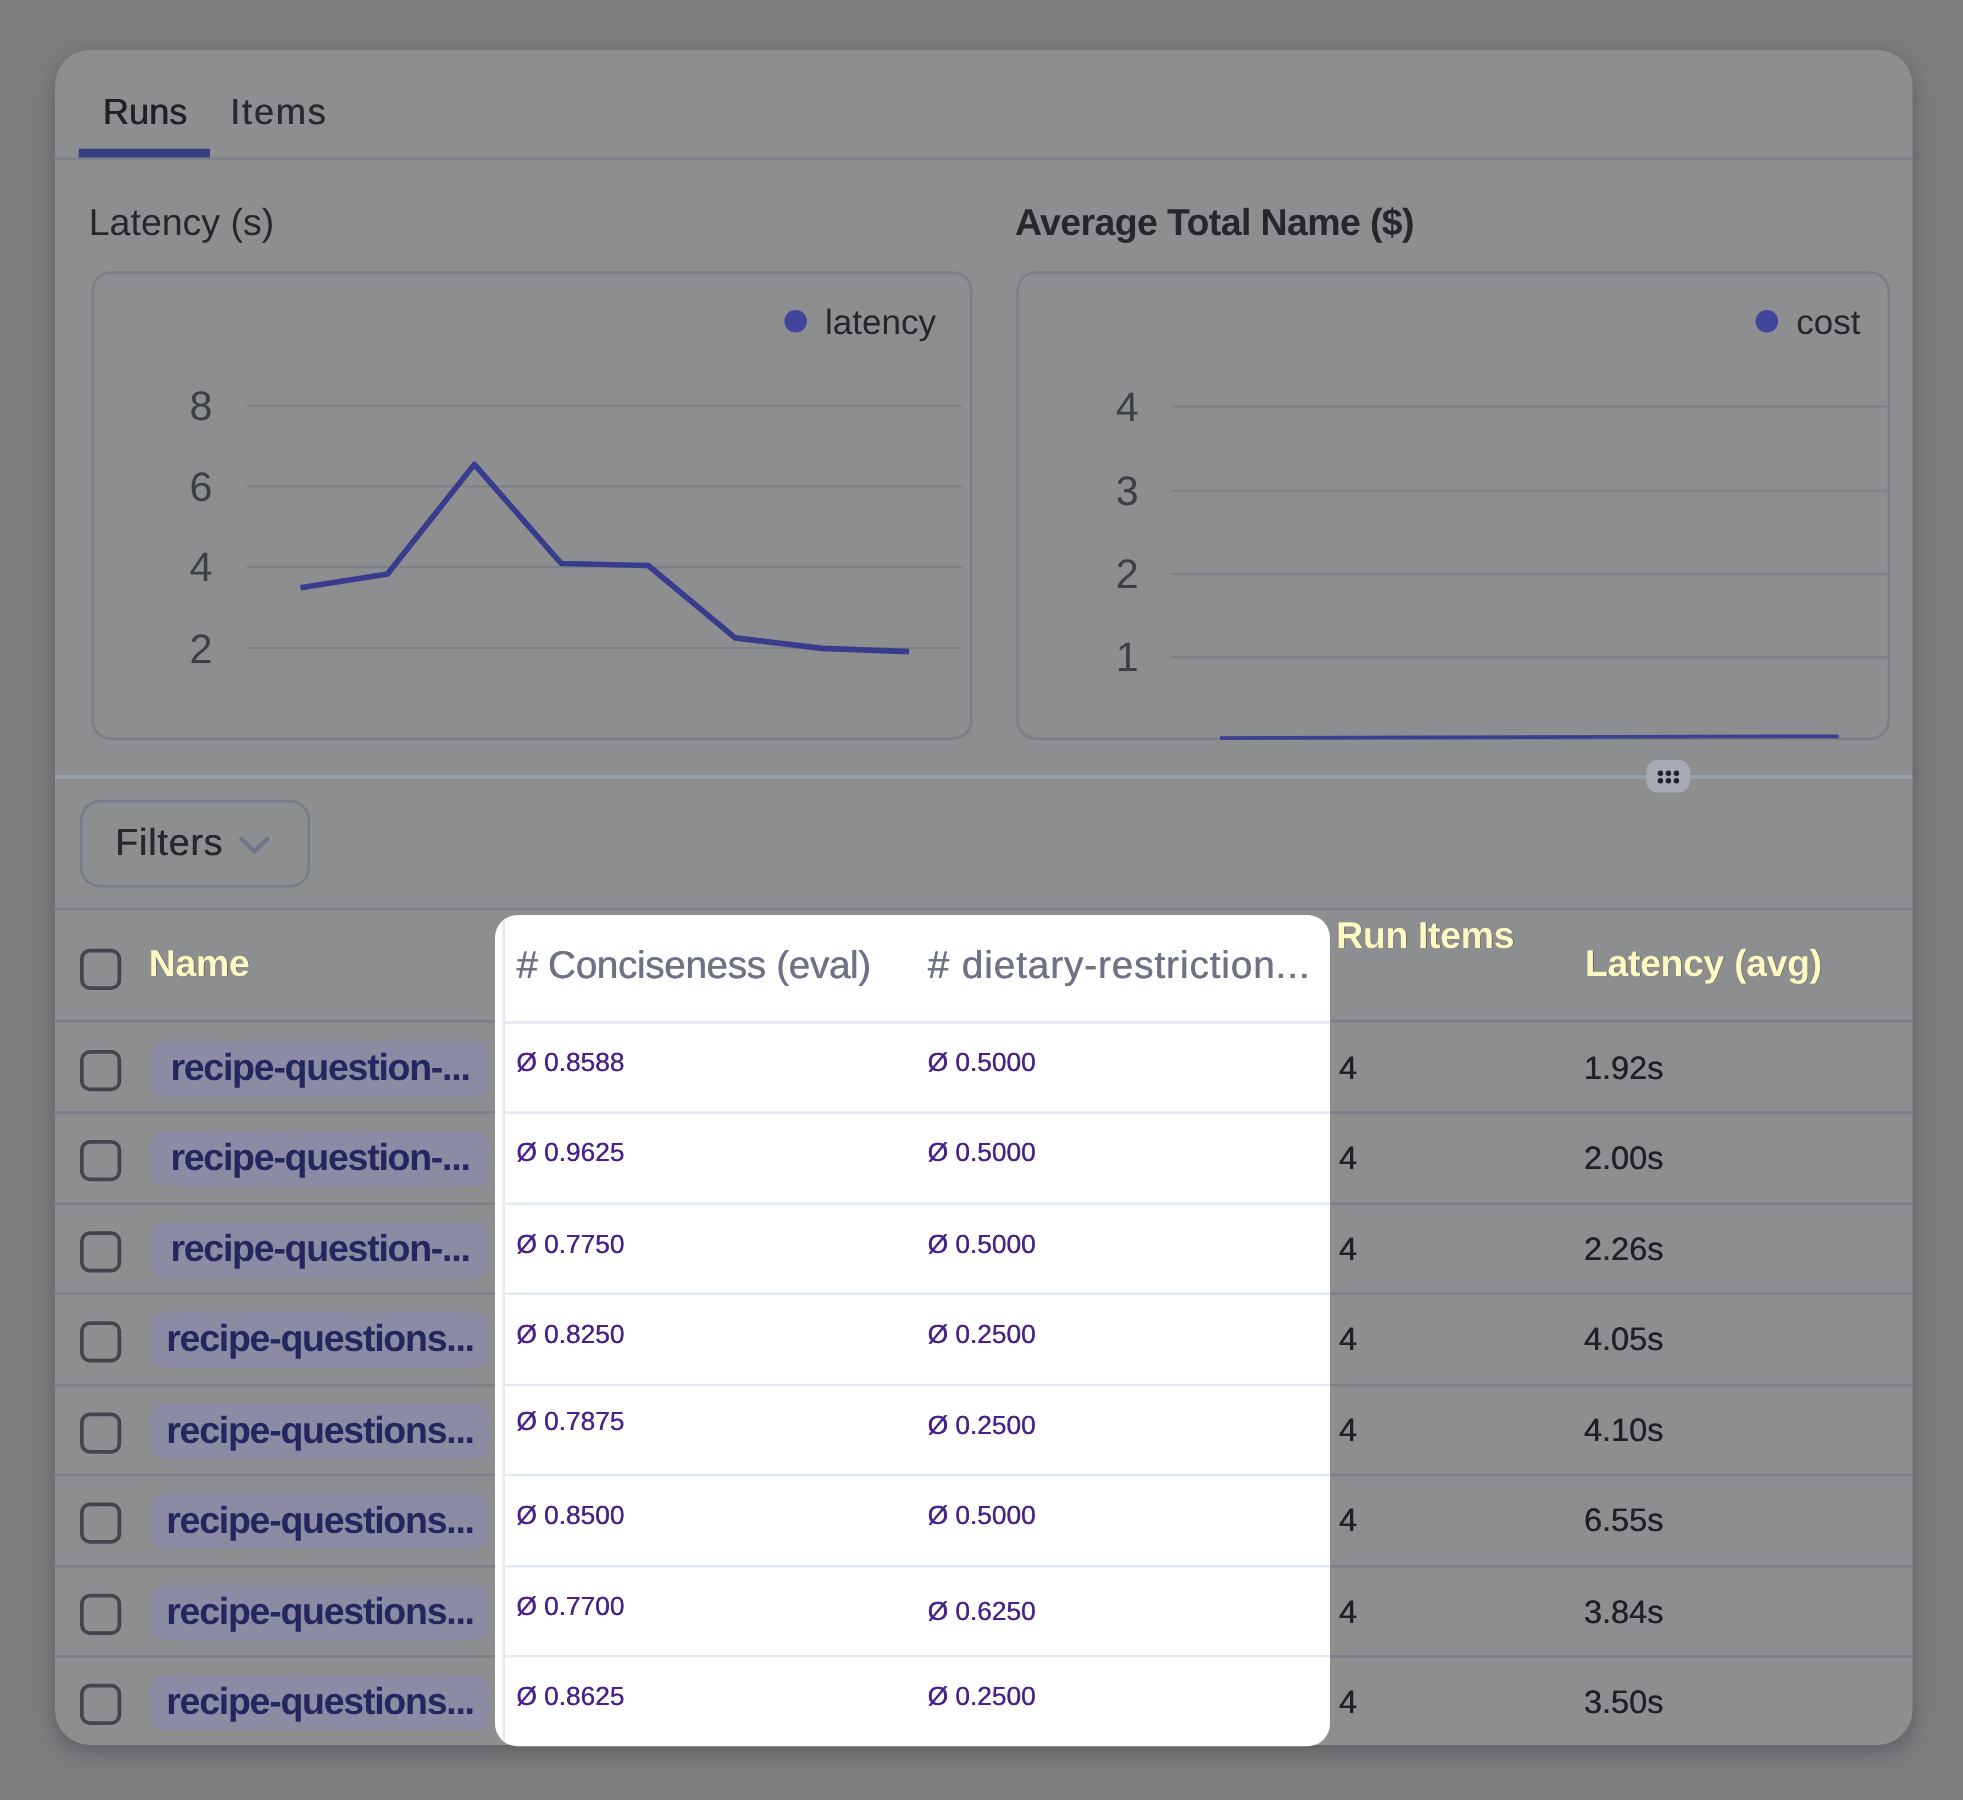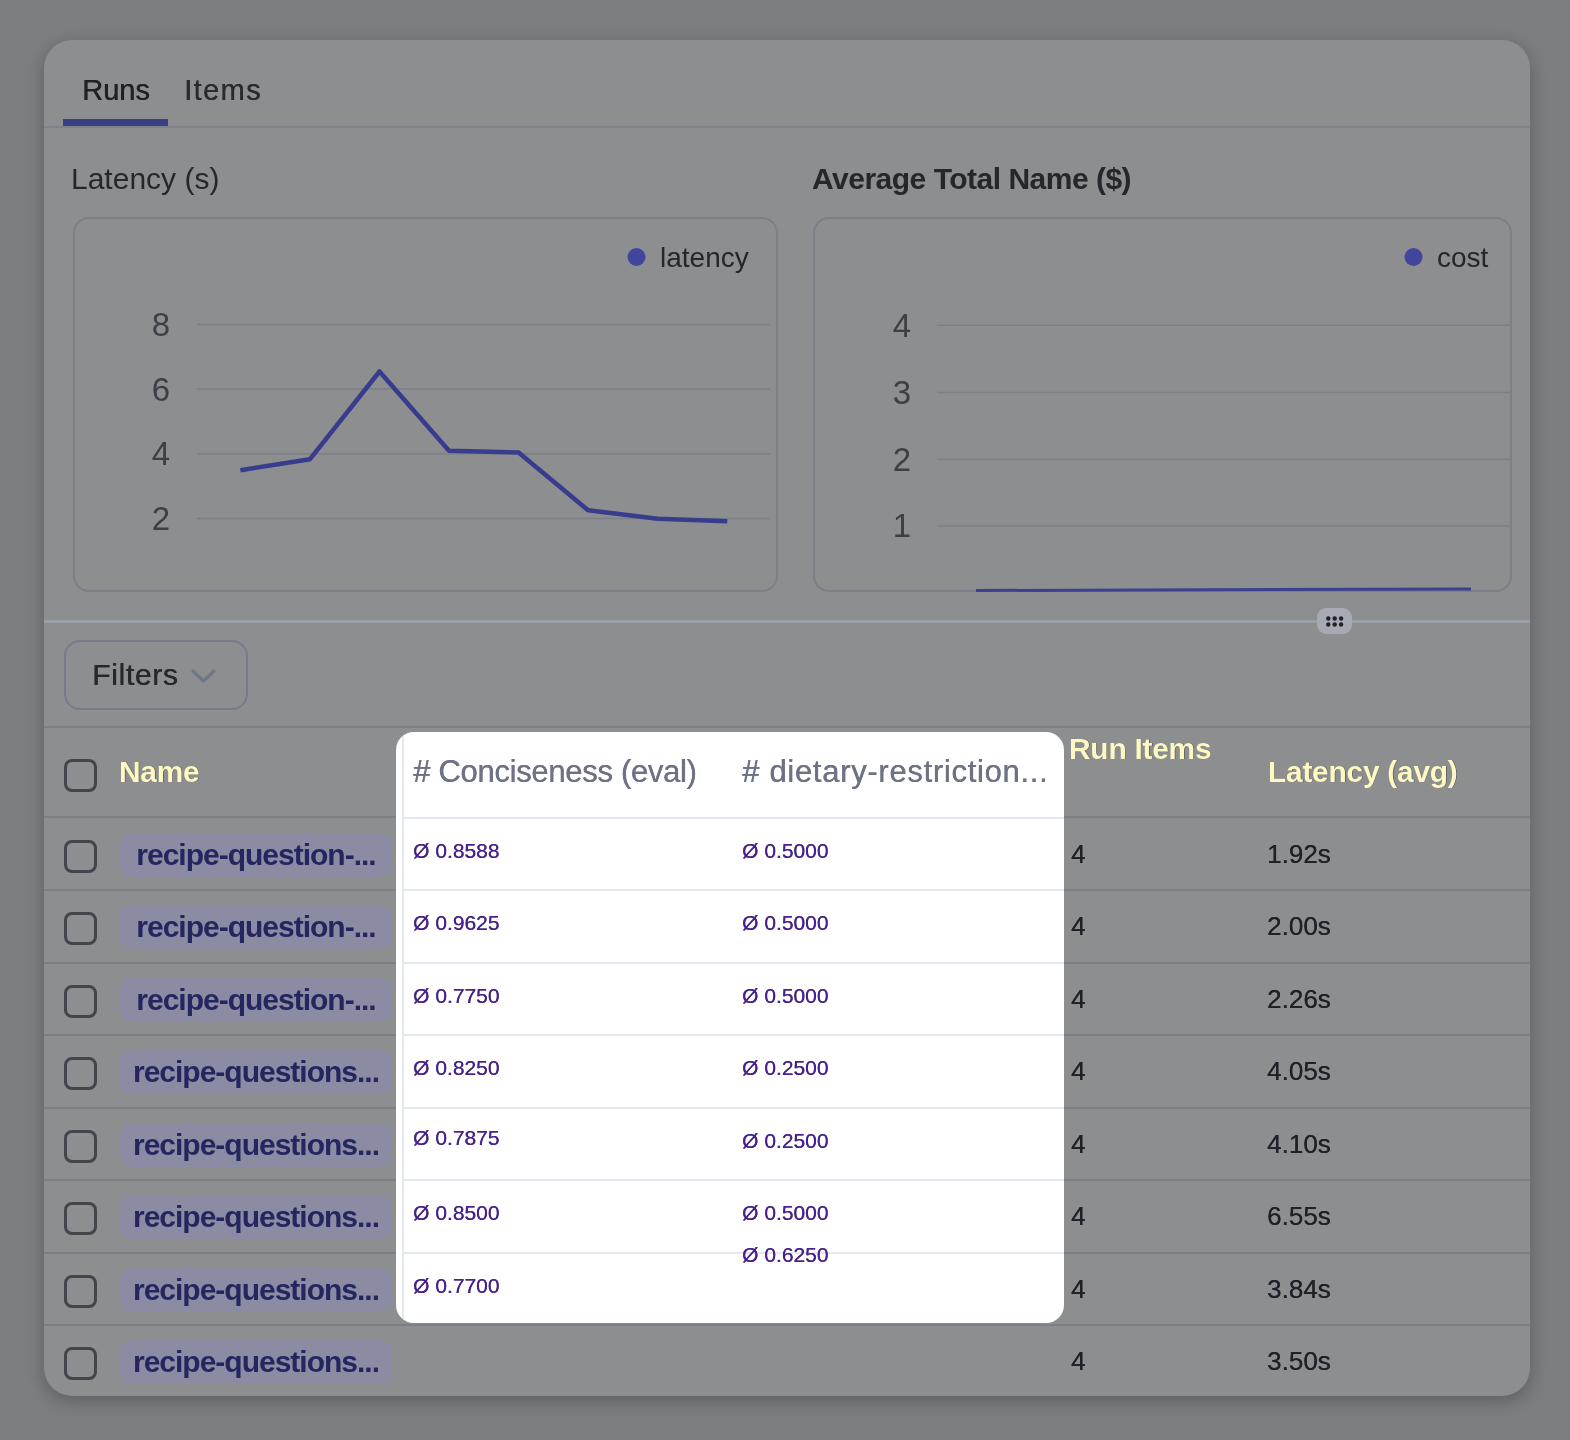--- a/index.html
+++ b/index.html
@@ -4,21 +4,21 @@
 <style>
   html,body{margin:0;padding:0}
   body{width:1570px;height:1440px;background:#7b7d7f;transform:translateZ(0);font-family:"Liberation Sans",sans-serif;position:relative;overflow:hidden}
   .abs{position:absolute}
   .card{position:absolute;left:44px;top:40px;width:1486px;height:1356px;background:#8c8e90;border-radius:28px;box-shadow:0 5px 16px rgba(18,20,26,0.28)}
   .hdrdim{color:#fef9c3;font-size:30px;font-weight:700;letter-spacing:-0.3px;text-shadow:0.4px 0 0 #3b3e45}
   .cell{font-size:26px;color:#1e2127;text-shadow:0.3px 0 0 #1e2127}
   .sep{position:absolute;left:44px;width:1486px;height:2px;background:#7b7f86}
   .cb{position:absolute;width:27px;height:27px;border:3px solid #42454c;border-radius:8px}
   .badge{position:absolute;left:120px;width:272px;height:44px;background:#8b8ca3;border-radius:12px;color:#23265f;font-weight:700;font-size:30px;letter-spacing:-1px;text-align:center;line-height:44px}
-  .spot{position:absolute;left:396px;top:732px;width:668px;height:591px;background:#ffffff;border-radius:18px;overflow:hidden}
+  .spot{position:absolute;left:396px;top:732px;width:668px;height:665px;background:#ffffff;border-radius:18px;overflow:hidden}
   .wsep{position:absolute;left:6px;width:662px;height:2px;background:#e4e9f1}
   .wcell{position:absolute;font-size:21px;color:#4c1d95;text-shadow:0.3px 0 0 #3a3f4b}
   .whdr{position:absolute;font-size:31px;font-weight:500;letter-spacing:-0.3px;color:#6e7285;text-shadow:0.4px 0 0 #6e7285}
 </style>
 </head>
 <body>
   <div class="card"></div>
 
   <div class="abs" style="left:82px;top:74px;font-size:29px;font-weight:500;color:#1f2126;text-shadow:0.5px 0 0 #1f2126">Runs</div>
   <div class="abs" style="left:184px;top:74px;font-size:29px;font-weight:500;letter-spacing:1.4px;color:#282b31;text-shadow:0.4px 0 0 #282b31">Items</div>
@@ -154,18 +154,18 @@
 
     <div class="wcell" style="left:17px;top:394px">Ø 0.7875</div>
     <div class="wcell" style="left:346px;top:396.5px">Ø 0.2500</div>
     <div class="wsep" style="top:447px"></div>
 
     <div class="wcell" style="left:17px;top:469px">Ø 0.8500</div>
     <div class="wcell" style="left:346px;top:469px">Ø 0.5000</div>
     <div class="wsep" style="top:519.5px"></div>
 
     <div class="wcell" style="left:17px;top:541.5px">Ø 0.7700</div>
-    <div class="wcell" style="left:346px;top:511px">Ø 0.6250</div>
+    <div class="wcell" style="left:346px;top:546px">Ø 0.6250</div>
     <div class="wsep" style="top:592px"></div>
 
     <div class="wcell" style="left:17px;top:614px">Ø 0.8625</div>
     <div class="wcell" style="left:346px;top:614px">Ø 0.2500</div>
   </div>
 
 </body></html>

